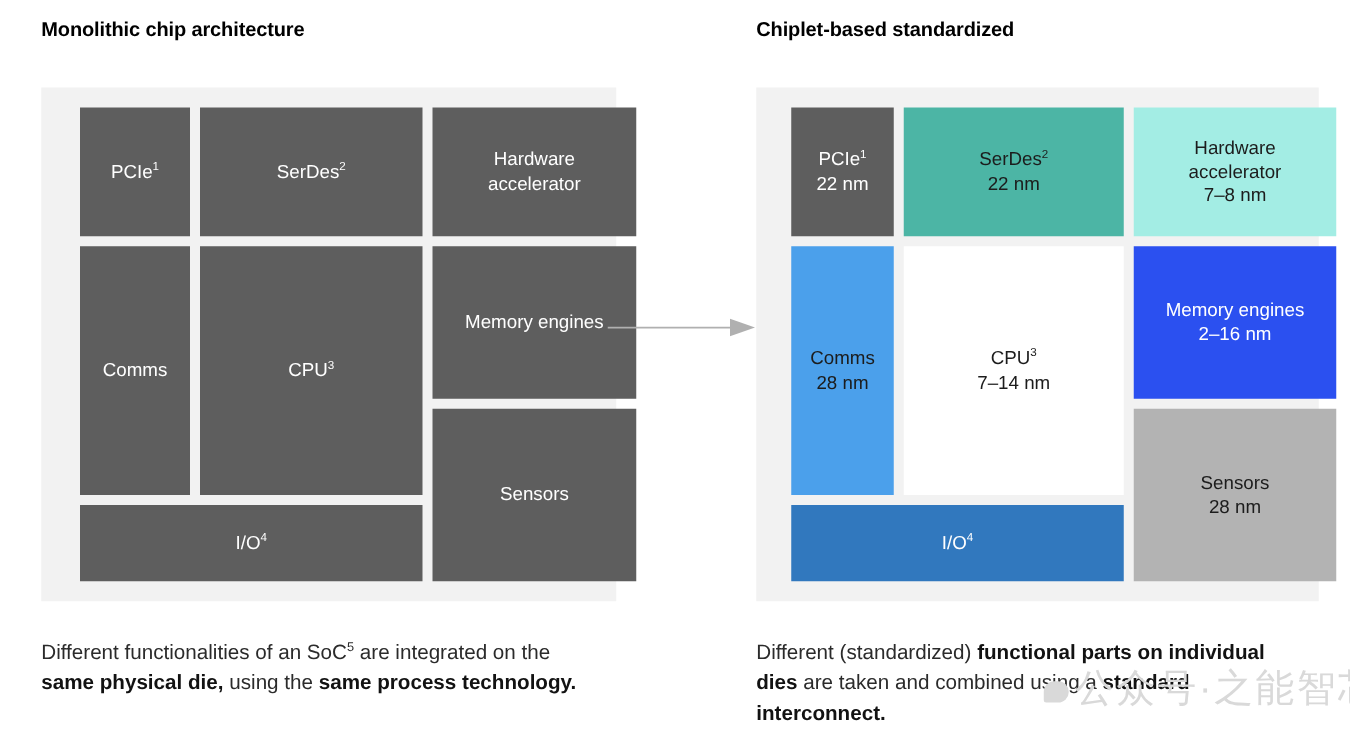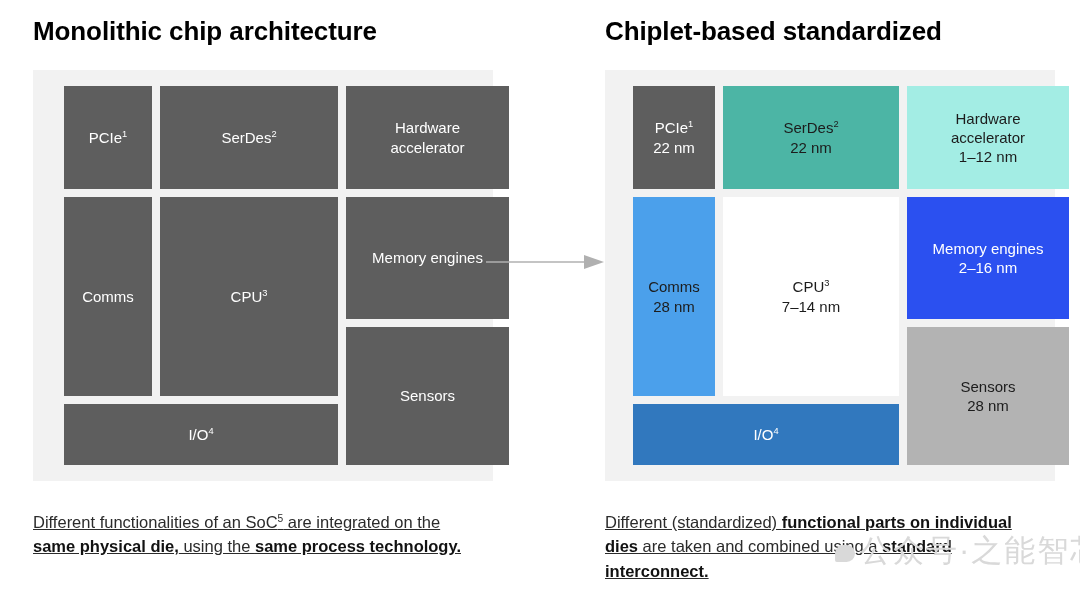--- a/index.html
+++ b/index.html
@@ -19,21 +19,21 @@
   .panel {
     position: absolute;
     top: 0;
   }
   .panel-left  { left: 33px;  width: 460px; }
   .panel-right { left: 605px; width: 450px; }
 
   .panel-title {
     position: absolute;
     top: 16px;
-    font-size: 26px;
+    font-size: 16px;
     font-weight: bold;
     letter-spacing: -0.1px;
     color: #000000;
     white-space: nowrap;
   }
   .panel-left  .panel-title { left: 0px; }
   .panel-right .panel-title { left: 0px; }
 
   
   .diagram {
@@ -75,21 +75,20 @@
     height: 28px;
   }
 
   
   .caption {
     position: absolute;
     top: 510px;
     font-size: 16.5px;
     line-height: 1.47;
     color: #2b2b2b;
-    text-decoration: underline;
   }
   .panel-left  .caption { left: 0px; width: 430px; }
   .panel-right .caption { left: 0px; width: 430px; }
   .caption b { font-weight: bold; color: #121212; }
 
   sup {
     font-size: 0.62em;
     vertical-align: super;
     line-height: 0;
   }
@@ -145,21 +144,21 @@
   </svg>
 </div>
 
 <div class="panel panel-right">
   <div class="panel-title">Chiplet-based standardized</div>
   <div class="diagram">
     <div class="grid">
         <div class="block t-light" style="left: 12px; top: 0px; width: 82px; height: 103px; background: rgb(94, 94, 94);"><div><span class="lbl">PCIe<sup>1</sup></span><span class="sub">22 nm</span></div></div>
         <div class="block t-dark" style="left: 102px; top: 0px; width: 176px; height: 103px; background: rgb(76, 181, 165);"><div><span class="lbl">SerDes<sup>2</sup></span><span class="sub">22 nm</span></div></div>
         <div class="block t-dark" style="left: 286px; top: 0px; width: 162px; height: 103px; background: rgb(163, 237, 228);"><div><span class="lbl">Hardware
-accelerator</span><span class="sub">1–12 nm</span></div></div>
+accelerator</span><span class="sub">7–8 nm</span></div></div>
         <div class="block t-dark" style="left: 12px; top: 111px; width: 82px; height: 199px; background: rgb(75, 160, 235);"><div><span class="lbl">Comms</span><span class="sub">28 nm</span></div></div>
         <div class="block t-dark" style="left: 102px; top: 111px; width: 176px; height: 199px; background: rgb(255, 255, 255);"><div><span class="lbl">CPU<sup>3</sup></span><span class="sub">7–14 nm</span></div></div>
         <div class="block t-light" style="left: 286px; top: 111px; width: 162px; height: 122px; background: rgb(43, 80, 240);"><div><span class="lbl">Memory engines</span><span class="sub">2–16 nm</span></div></div>
         <div class="block t-dark" style="left: 286px; top: 241px; width: 162px; height: 138px; background: rgb(179, 179, 179);"><div><span class="lbl">Sensors</span><span class="sub">28 nm</span></div></div>
         <div class="block t-light" style="left: 12px; top: 318px; width: 266px; height: 61px; background: rgb(49, 120, 190);"><div><span class="lbl">I/O<sup>4</sup></span></div></div>
       </div>
   </div>
   <div class="caption"><span>Different (standardized) </span><b>functional parts on individual dies</b><span> are taken and combined using a </span><b>standard interconnect.</b></div>
 </div>
 

